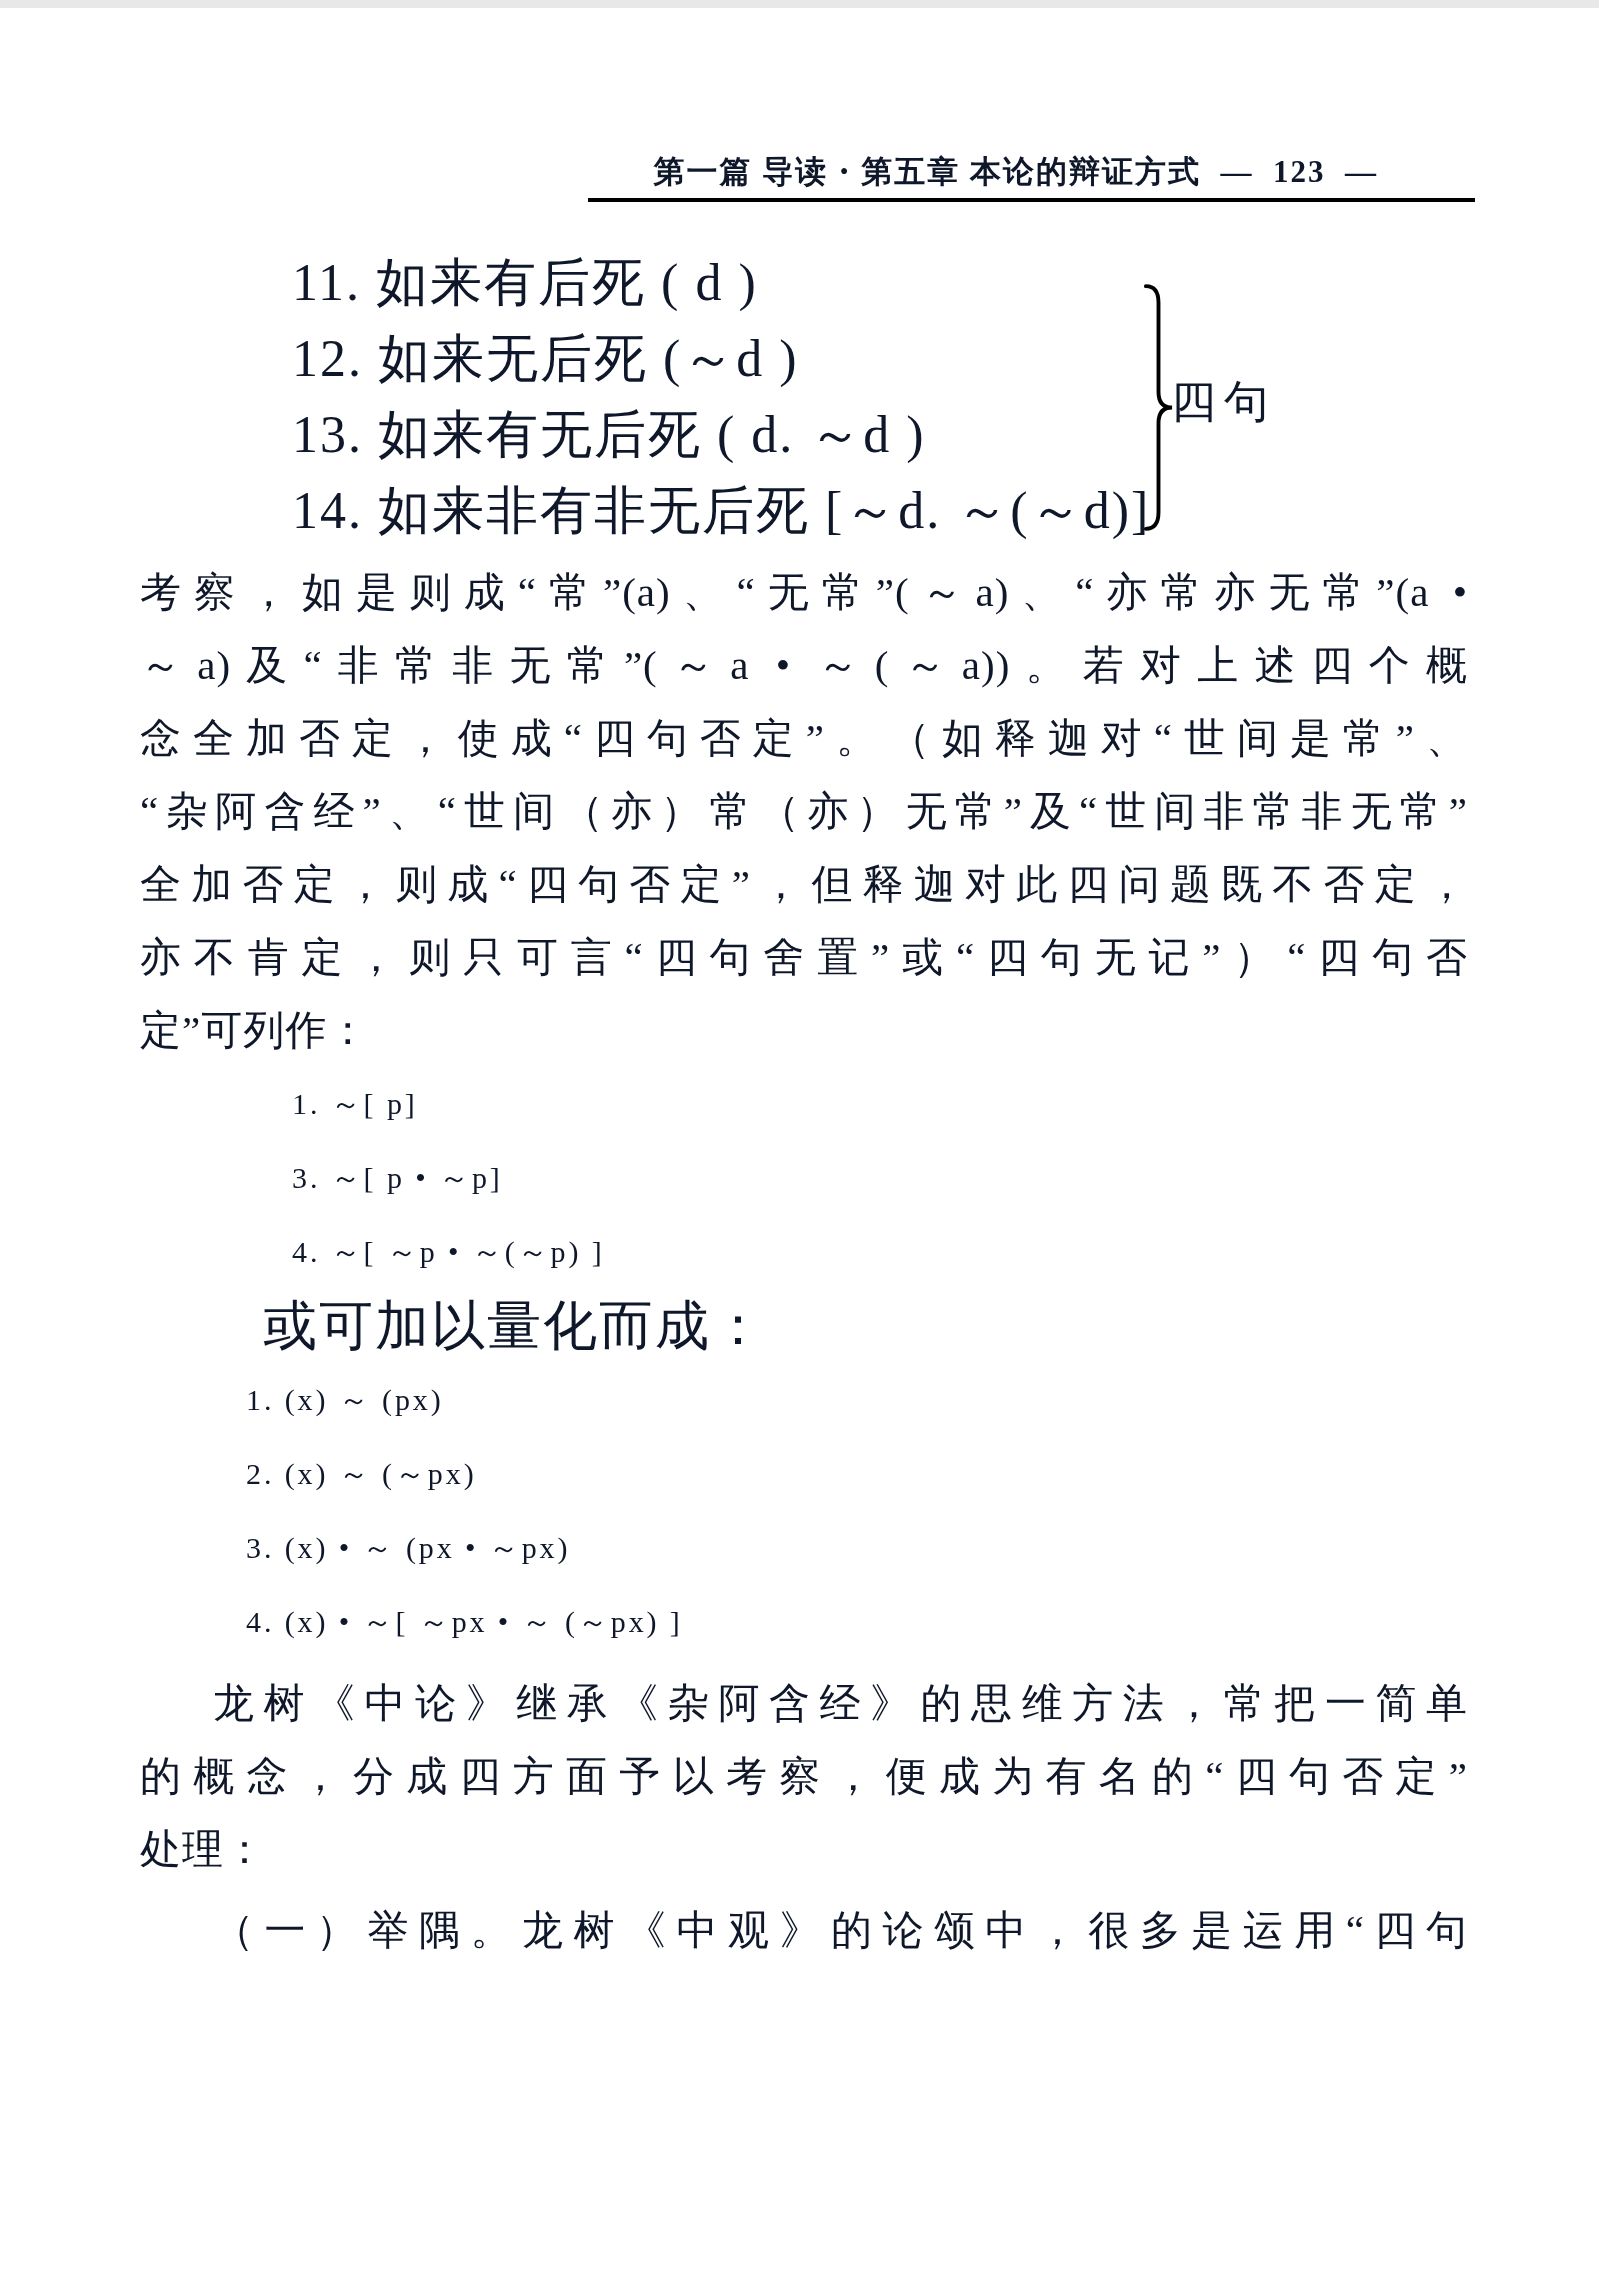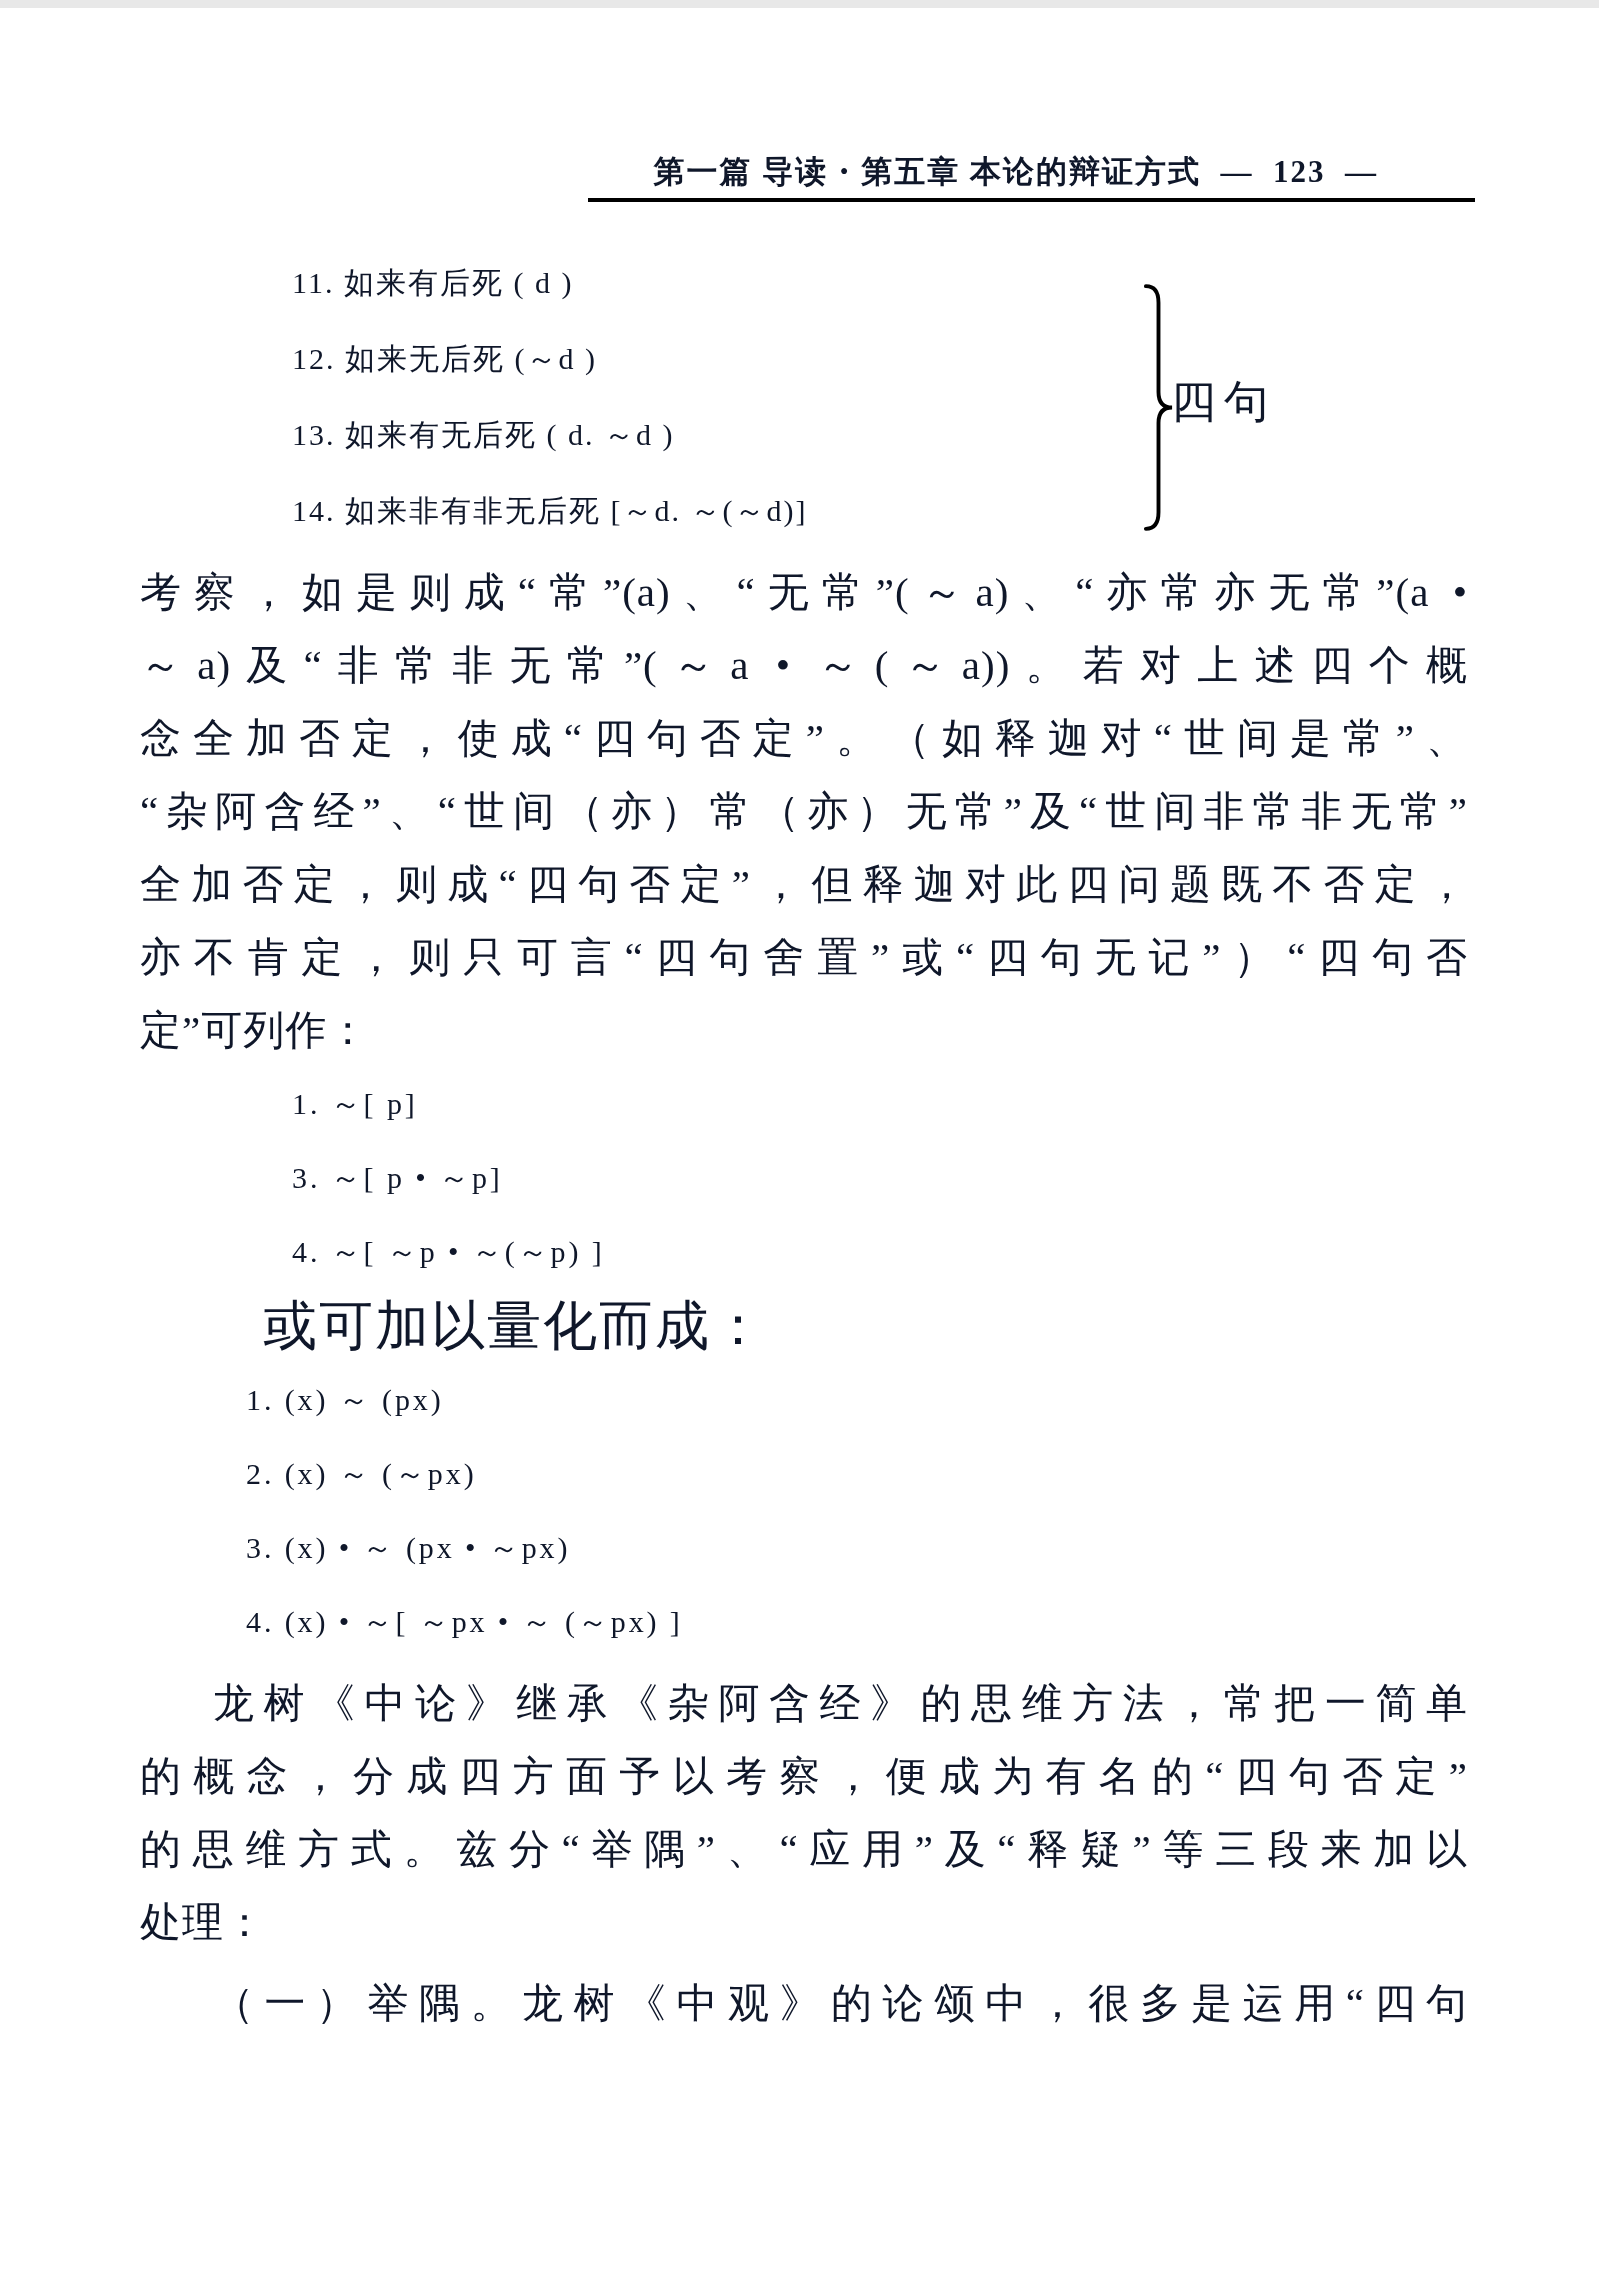--- a/index.html
+++ b/index.html
@@ -30,21 +30,21 @@
     margin-top: 7.8px;
     margin-left: 448px;
     width: 887px;
     height: 3.9px;
     background: #000;
   }
   
   .tetra { position: relative; margin-top: 43px; }
   .tetra-lines { padding-left: 152px; }
   .tetra-line {
-    font-size: 30px;
+    font-size: 52px;
     line-height: 76px;
     white-space: pre;
     letter-spacing: 2px;
   }
   .brace-svg { position: absolute; left: 1002px; top: 37px; }
   .brace-label {
     position: absolute;
     left: 1031px;
     top: 127px;
     font-size: 45px;
@@ -118,21 +118,20 @@
   <div class="flist2">
       <div class="formula-line">1. (x) ～ (px)</div>
       <div class="formula-line">2. (x) ～ (～px)</div>
       <div class="formula-line">3. (x) • ～ (px • ～px)</div>
       <div class="formula-line">4. (x) • ～[ ～px • ～ (～px) ]</div>
     </div>
 
   <div class="para">
       <div class="body-line jl" style="padding-left: 73px;">龙树《中论》继承《杂阿含经》的思维方法，常把一简单</div>
       <div class="body-line jl">的概念，分成四方面予以考察，便成为有名的“四句否定”</div>
-      <div class="body-line jl">的思维方式。兹分“举隅”、“应用”及“释疑”等三段来加以</div>
       <div class="body-line">处理：</div>
     </div>
 
   <div class="para">
       <div class="body-line jl" style="padding-left: 73px;">（一）举隅。龙树《中观》的论颂中，很多是运用“四句</div>
     </div>
 
 </div>
 
 

